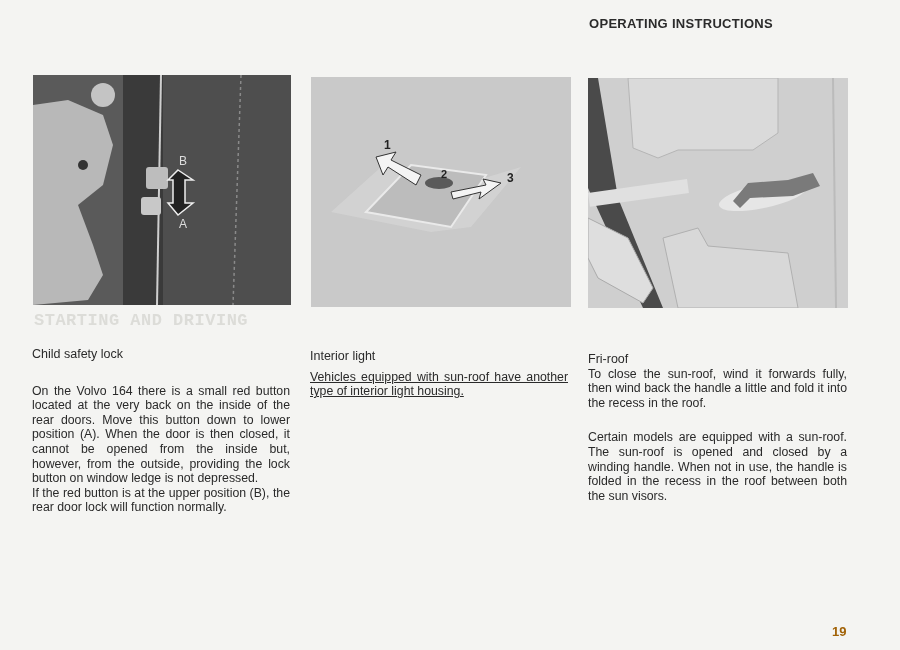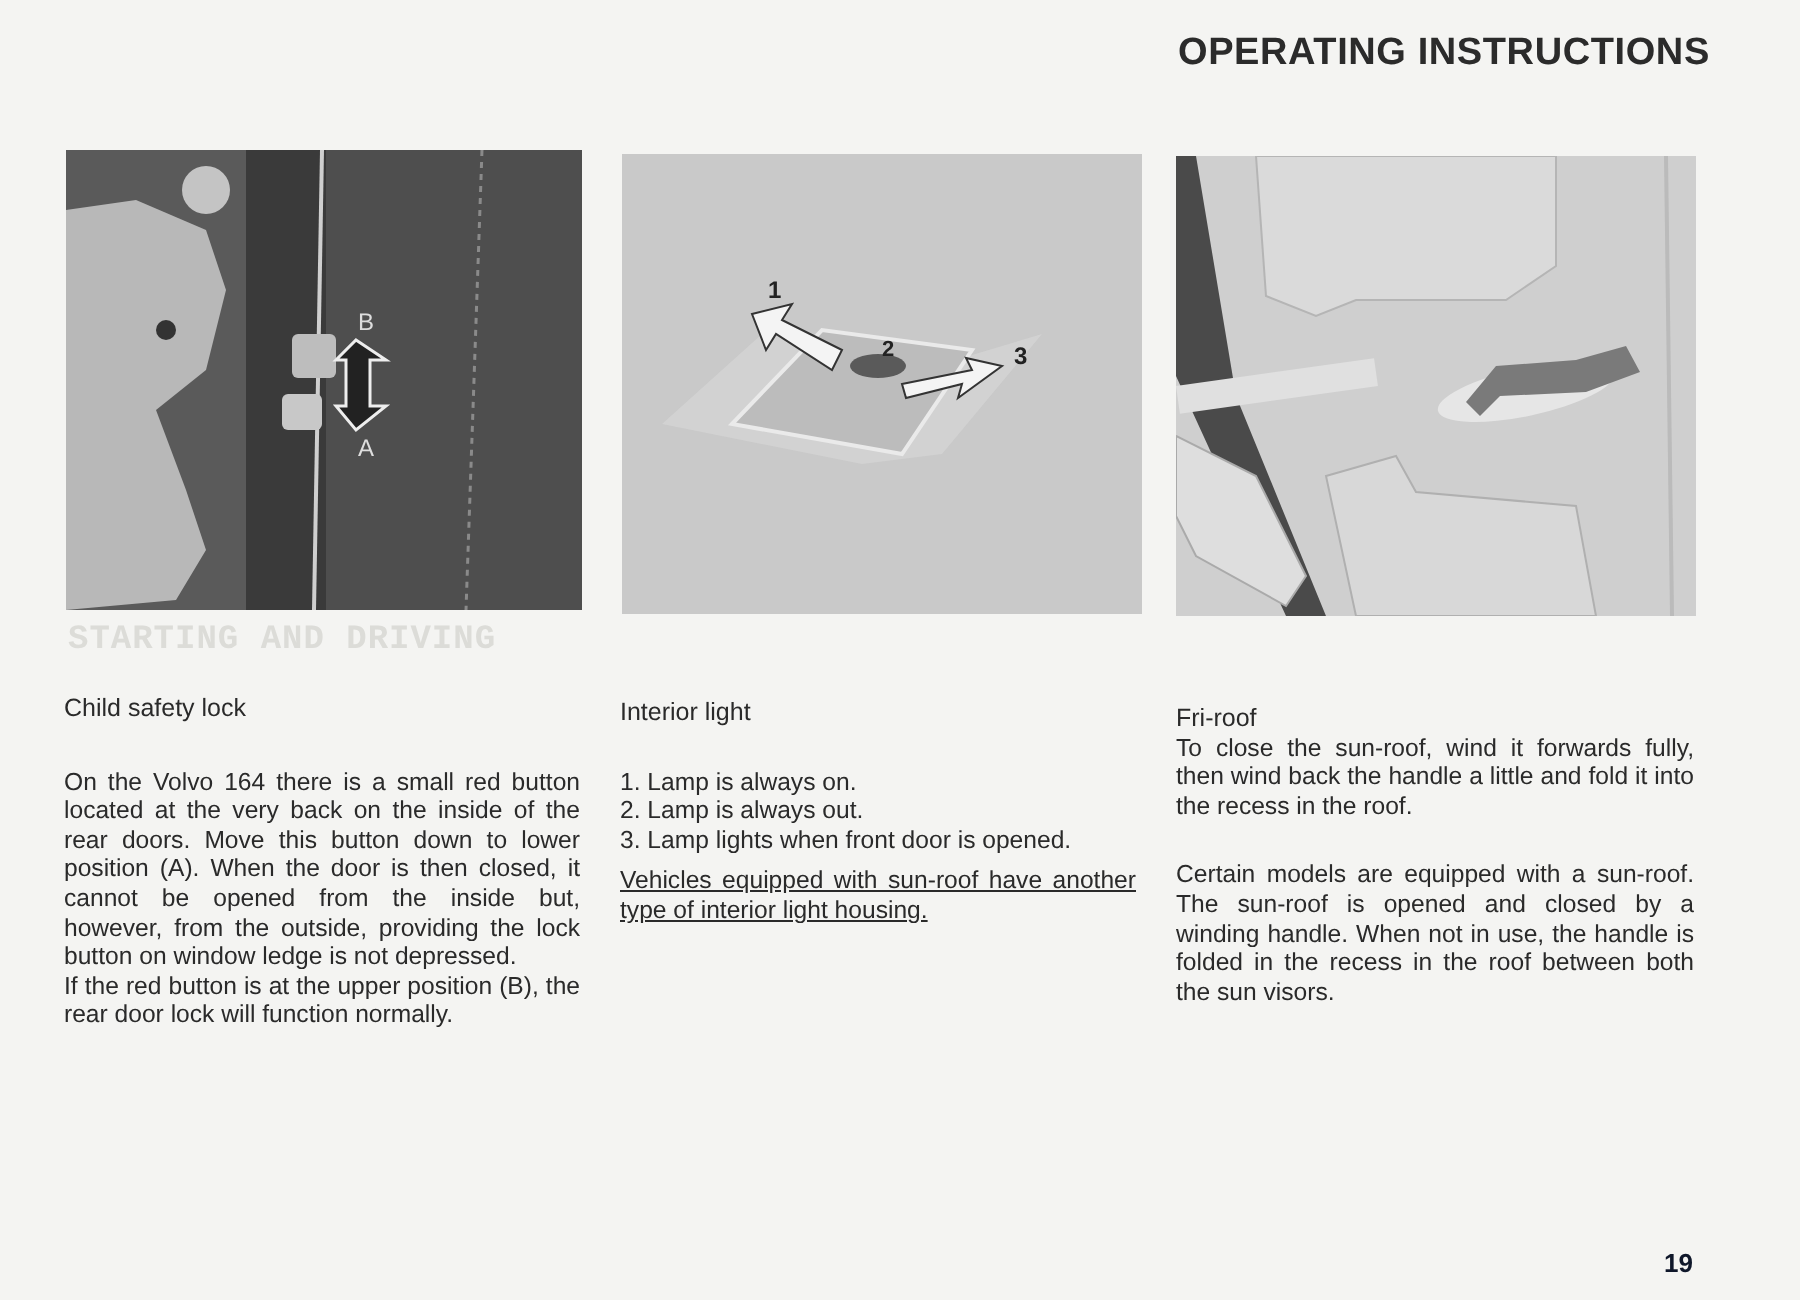--- a/index.html
+++ b/index.html
@@ -1,26 +1,26 @@
 <!DOCTYPE html>
 <html><head>
 <meta charset="utf-8">
 <style>
   html, body { margin:0; padding:0; }
   body { width:900px; height:650px; background:#f4f4f2; position:relative; overflow:hidden;
          font-family:"Liberation Sans", sans-serif; color:#2a2a2a; }
   .ghost { position:absolute; color:#dcdcd8; font-weight:bold; font-size:17px; letter-spacing:0.5px; }
-  .title { position:absolute; left:589px; top:16px; font-size:19px; font-weight:bold; letter-spacing:0.3px; color:#2b2b2b; }
+  .title { position:absolute; left:589px; top:16px; font-size:13px; font-weight:bold; letter-spacing:0.3px; color:#2b2b2b; }
   .photo { position:absolute; overflow:hidden; }
   .photo svg { display:block; width:100%; height:100%; }
   .col { position:absolute; width:262px; font-size:12.3px; line-height:14.6px; }
   .col h3 { margin:0; font-size:12.5px; font-weight:normal; }
   .col p { margin:0; text-align:justify; }
   .col ol { margin:0; padding:0; list-style:none; }
-  .pagenum { position:absolute; left:832px; top:624px; font-size:13px; font-weight:bold; color:#0f172a; }
+  .pagenum { position:absolute; left:832px; top:624px; font-size:13px; font-weight:bold; color:#a16207; }
 </style>
 </head>
 <body>
 
 <div class="ghost" style="left:34px;top:311px;font-family:Liberation Mono, monospace;">STARTING AND DRIVING</div>
 
 <div class="title">OPERATING INSTRUCTIONS</div>
 
 <div class="photo" style="left:33px;top:75px;width:258px;height:230px;">
   <svg viewBox="0 0 258 230" preserveAspectRatio="none">
@@ -69,25 +69,20 @@
 </div>
 
 <div class="col" style="left:32px;top:347px;width:258px;">
   <h3>Child safety lock</h3>
   <p style="margin-top:22px;">On the Volvo 164 there is a small red button located at the very back on the inside of the rear doors. Move this button down to lower position (A). When the door is then closed, it cannot be opened from the inside but, however, from the outside, providing the lock button on window ledge is not depressed.</p>
   <p>If the red button is at the upper position (B), the rear door lock will function normally.</p>
 </div>
 
 <div class="col" style="left:310px;top:349px;width:258px;">
   <h3>Interior light</h3>
-  <ol style="margin-top:20px;">
-    <li>1. Lamp is always on.</li>
-    <li>2. Lamp is always out.</li>
-    <li>3. Lamp lights when front door is opened.</li>
-  </ol>
   <p style="margin-top:6px;text-decoration:underline;">Vehicles equipped with sun-roof have another type of interior light housing.</p>
 </div>
 
 <div class="col" style="left:588px;top:352px;width:259px;">
   <h3>Fri-roof</h3>
   <p>To close the sun-roof, wind it forwards fully, then wind back the handle a little and fold it into the recess in the roof.</p>
   <p style="margin-top:20px;">Certain models are equipped with a sun-roof. The sun-roof is opened and closed by a winding handle. When not in use, the handle is folded in the recess in the roof between both the sun visors.</p>
 </div>
 
 <div class="pagenum">19</div>

